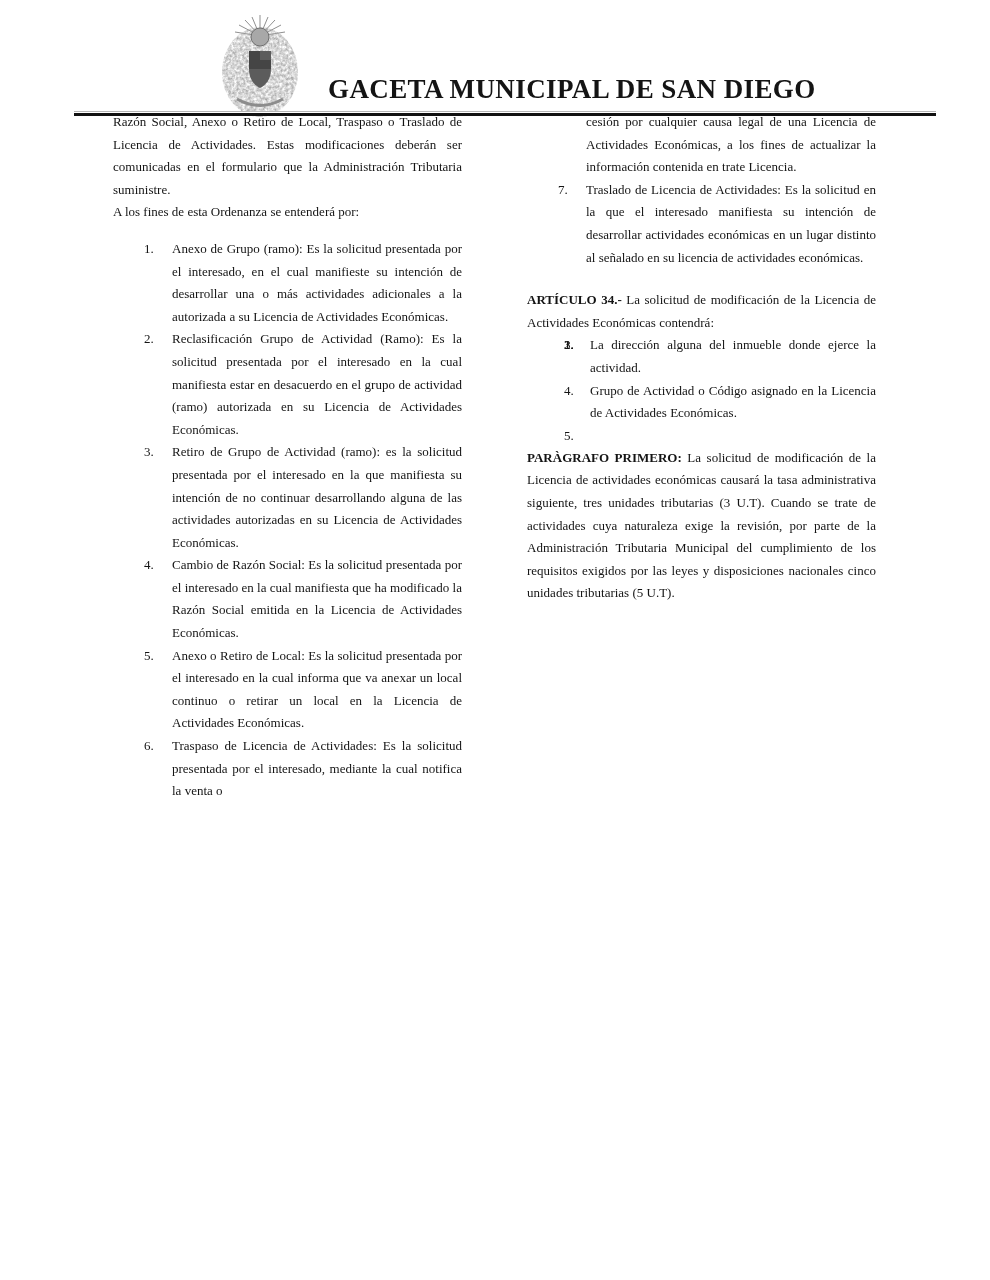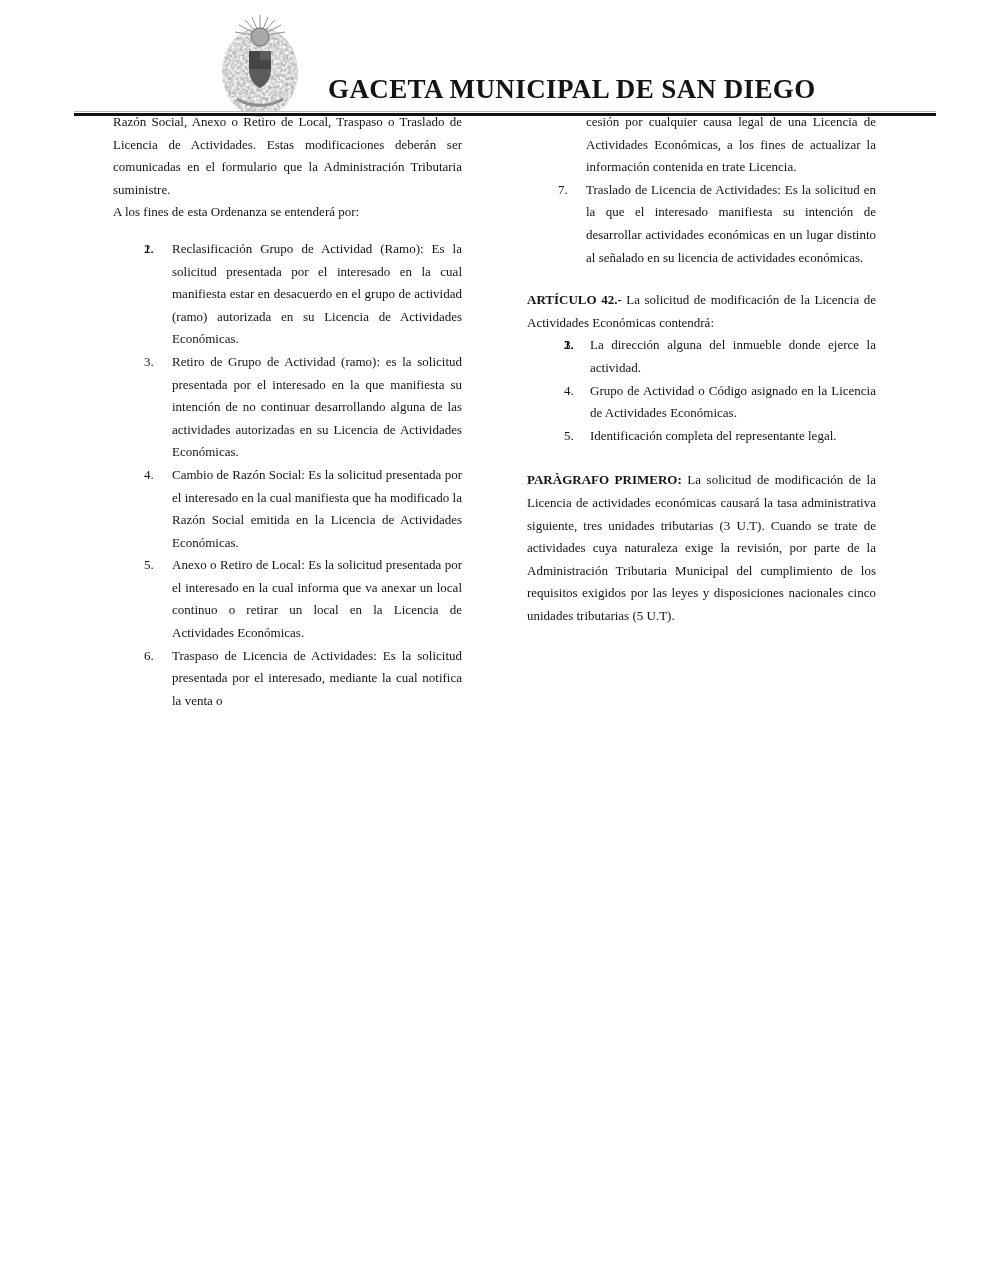--- a/index.html
+++ b/index.html
@@ -131,20 +131,21 @@
   <div class="masthead-title">GACETA MUNICIPAL DE SAN DIEGO</div>
   <div class="header-rule"></div>
 
   <div class="col col-left">
     <p>Razón Social, Anexo o Retiro de Local, Traspaso o Traslado de Licencia de Actividades. Estas modificaciones deberán ser comunicadas en el formulario que la Administración Tributaria suministre.</p>
     <p>A los fines de esta Ordenanza se entenderá por:</p>
 
     <div class="doc-list">
       <div class="doc-li">
         <span class="num">1.</span>
+        <span>Anexo de Grupo (ramo): Es la solicitud presentada por el interesado, en el cual manifieste su intención de desarrollar una o más actividades adicionales a la autorizada a su Licencia de Actividades Económicas.</span>
       </div>
       <div class="doc-li">
         <span class="num">2.</span>
         <span>Reclasificación Grupo de Actividad (Ramo): Es la solicitud presentada por el interesado en la cual manifiesta estar en desacuerdo en el grupo de actividad (ramo) autorizada en su Licencia de Actividades Económicas.</span>
       </div>
       <div class="doc-li">
         <span class="num">3.</span>
         <span>Retiro de Grupo de Actividad (ramo): es la solicitud presentada por el interesado en la que manifiesta su intención de no continuar desarrollando alguna de las actividades autorizadas en su Licencia de Actividades Económicas.</span>
       </div>
       <div class="doc-li">
@@ -165,40 +166,39 @@
   <div class="col col-right">
     <p class="continuation">cesión por cualquier causa legal de una Licencia de Actividades Económicas, a los fines de actualizar la información contenida en trate Licencia.</p>
 
     <div class="doc-list">
       <div class="doc-li">
         <span class="num">7.</span>
         <span>Traslado de Licencia de Actividades: Es la solicitud en la que el interesado manifiesta su intención de desarrollar actividades económicas en un lugar distinto al señalado en su licencia de actividades económicas.</span>
       </div>
     </div>
 
-    <p class="articulo"><b class="lbl">ARTÍCULO 42.-</b> <span>La solicitud de modificación de la Licencia de Actividades Económicas contendrá:</span></p>
+    <p class="articulo"><b class="lbl">ARTÍCULO 34.-</b> <span>La solicitud de modificación de la Licencia de Actividades Económicas contendrá:</span></p>
 
     <div>
       <div class="inner-li">
         <span class="num">1.</span>
       </div>
       <div class="inner-li">
         <span class="num">2.</span>
       </div>
       <div class="inner-li">
         <span class="num">3.</span>
         <span>La dirección alguna del inmueble donde ejerce la actividad.</span>
       </div>
       <div class="inner-li">
         <span class="num">4.</span>
         <span>Grupo de Actividad o Código asignado en la Licencia de Actividades Económicas.</span>
       </div>
       <div class="inner-li">
         <span class="num">5.</span>
-        <span>Identificación completa del representante legal.</span>
       </div>
     </div>
 
     <p class="paragrafo1"><b class="lbl">PARÀGRAFO PRIMERO:</b> <span>La solicitud de modificación de la Licencia de actividades económicas causará la tasa administrativa siguiente, tres unidades tributarias (3 U.T). Cuando se trate de actividades cuya naturaleza exige la revisión, por parte de la Administración Tributaria Municipal del cumplimiento de los requisitos exigidos por las leyes y disposiciones nacionales cinco unidades tributarias (5 U.T).</span></p>
 
   </div>
 
   <div class="page-number">8</div>
 
 </div>

